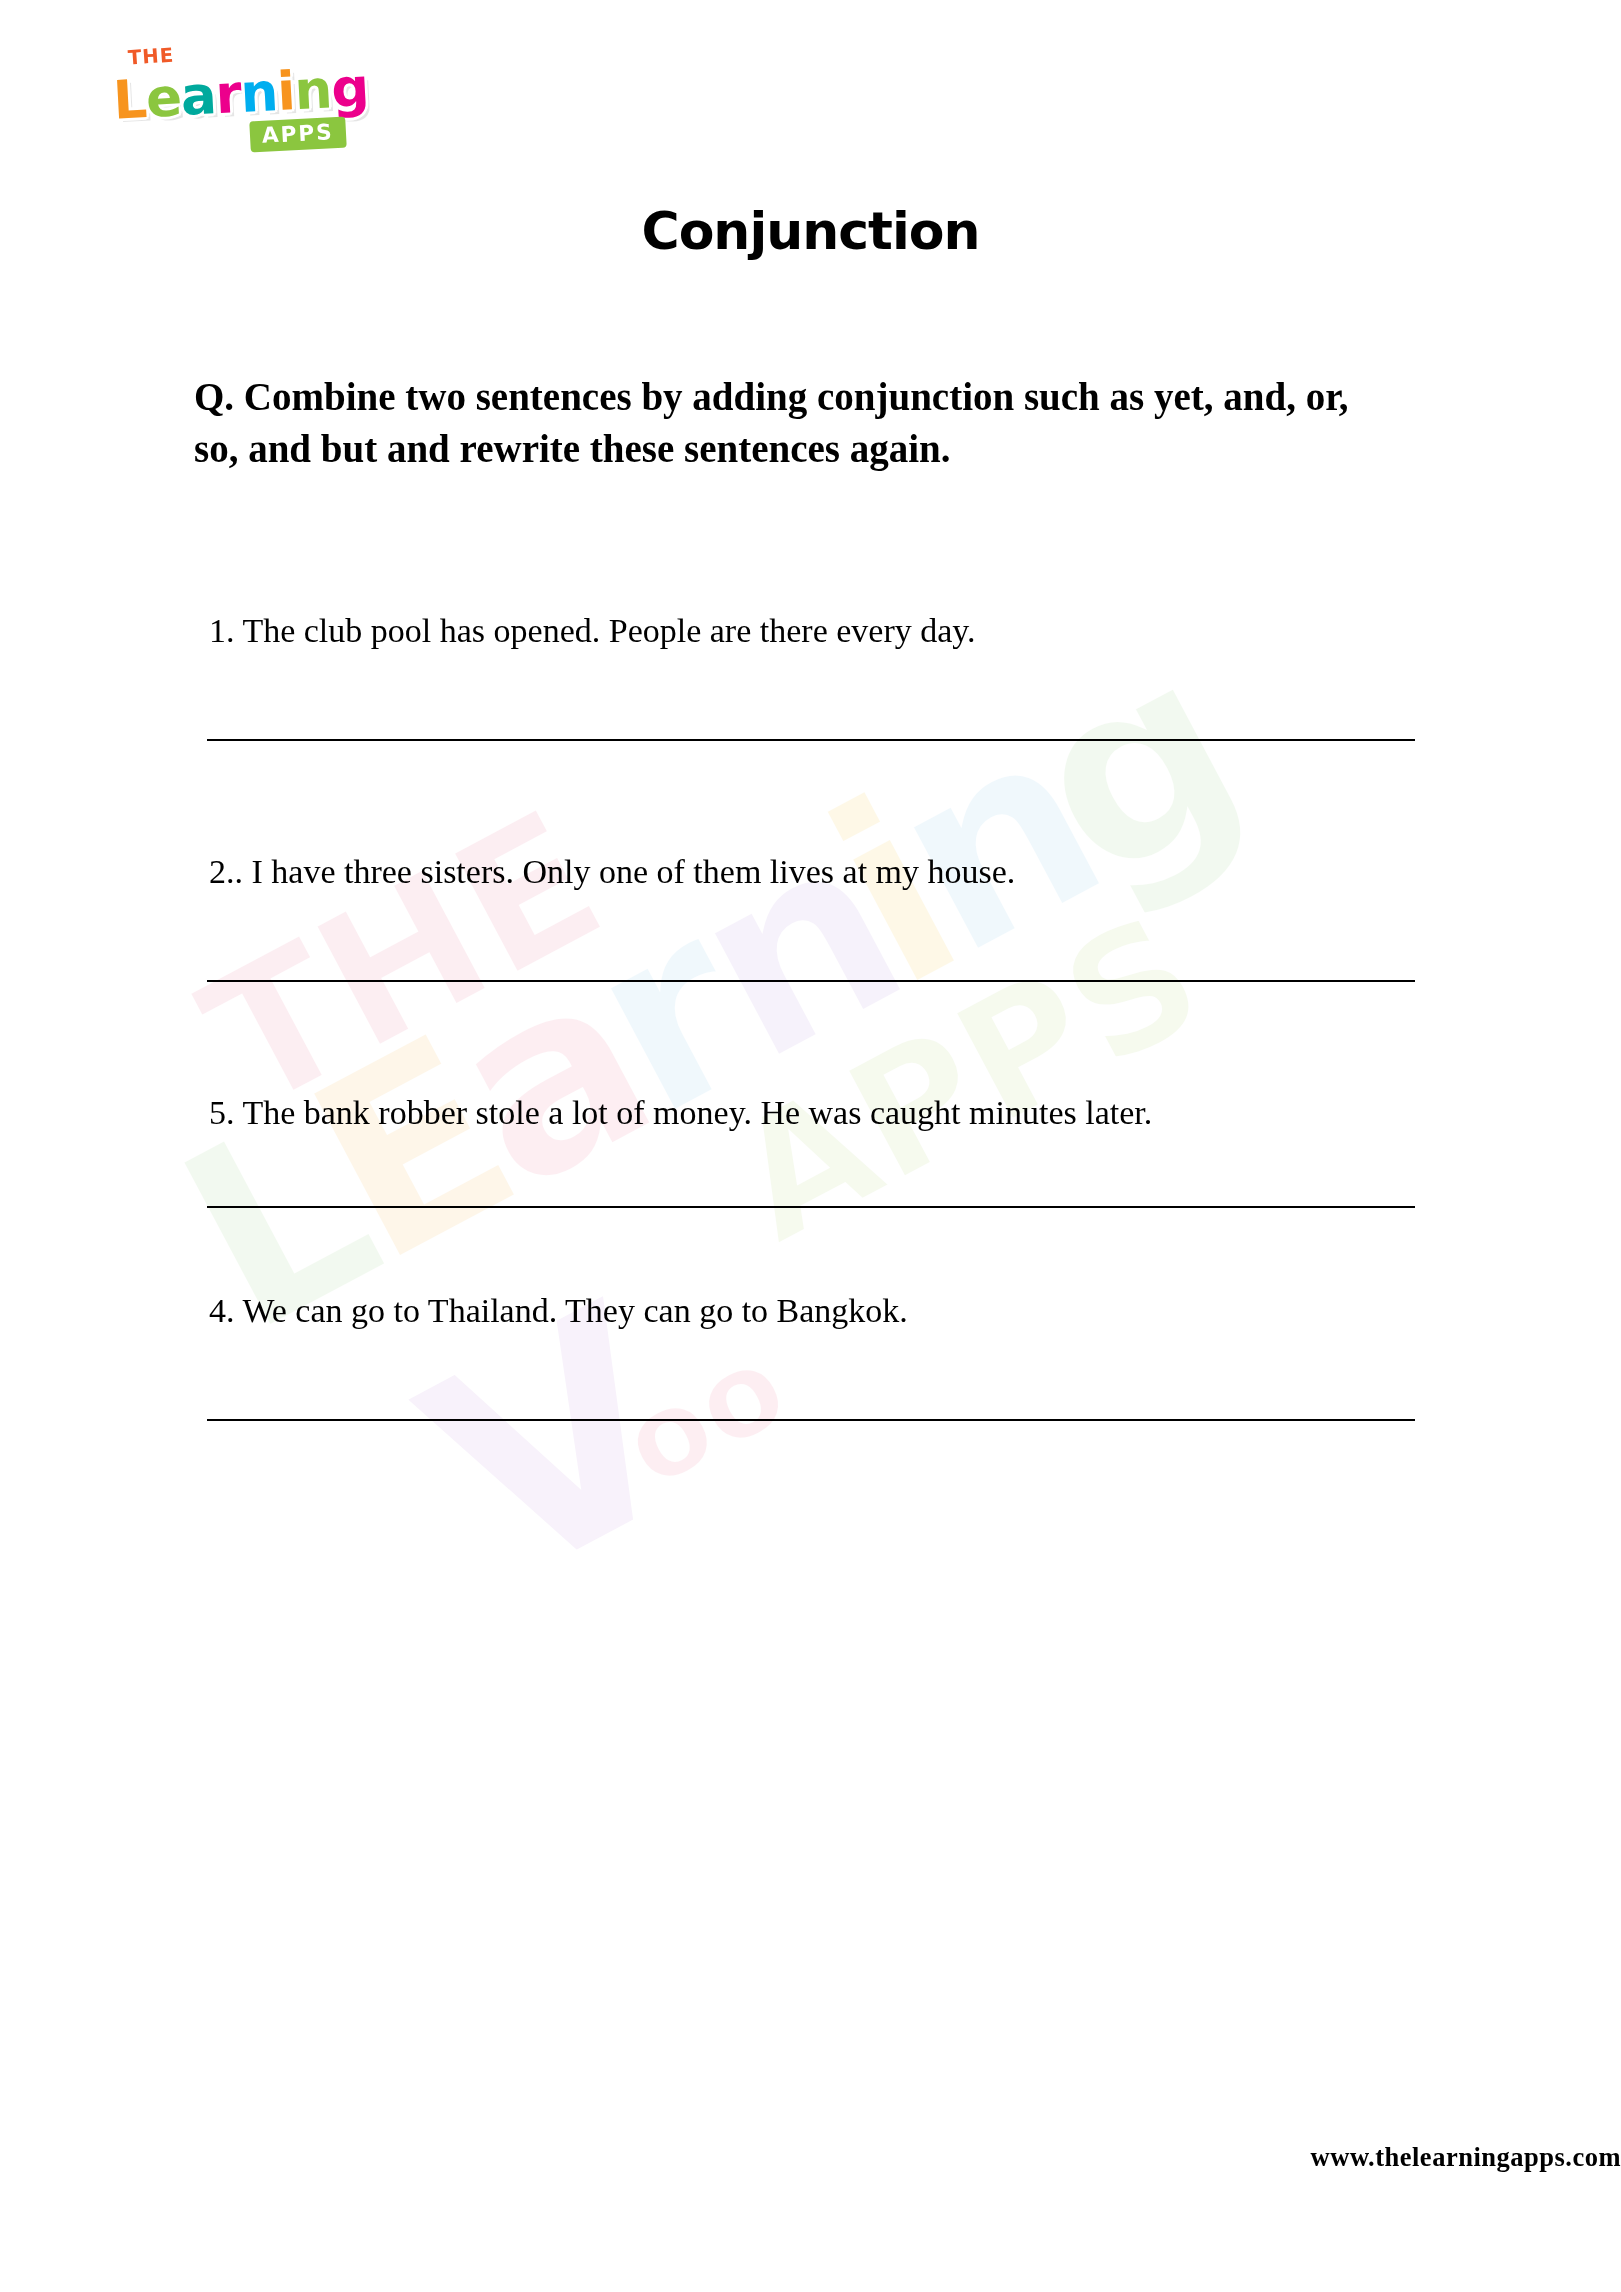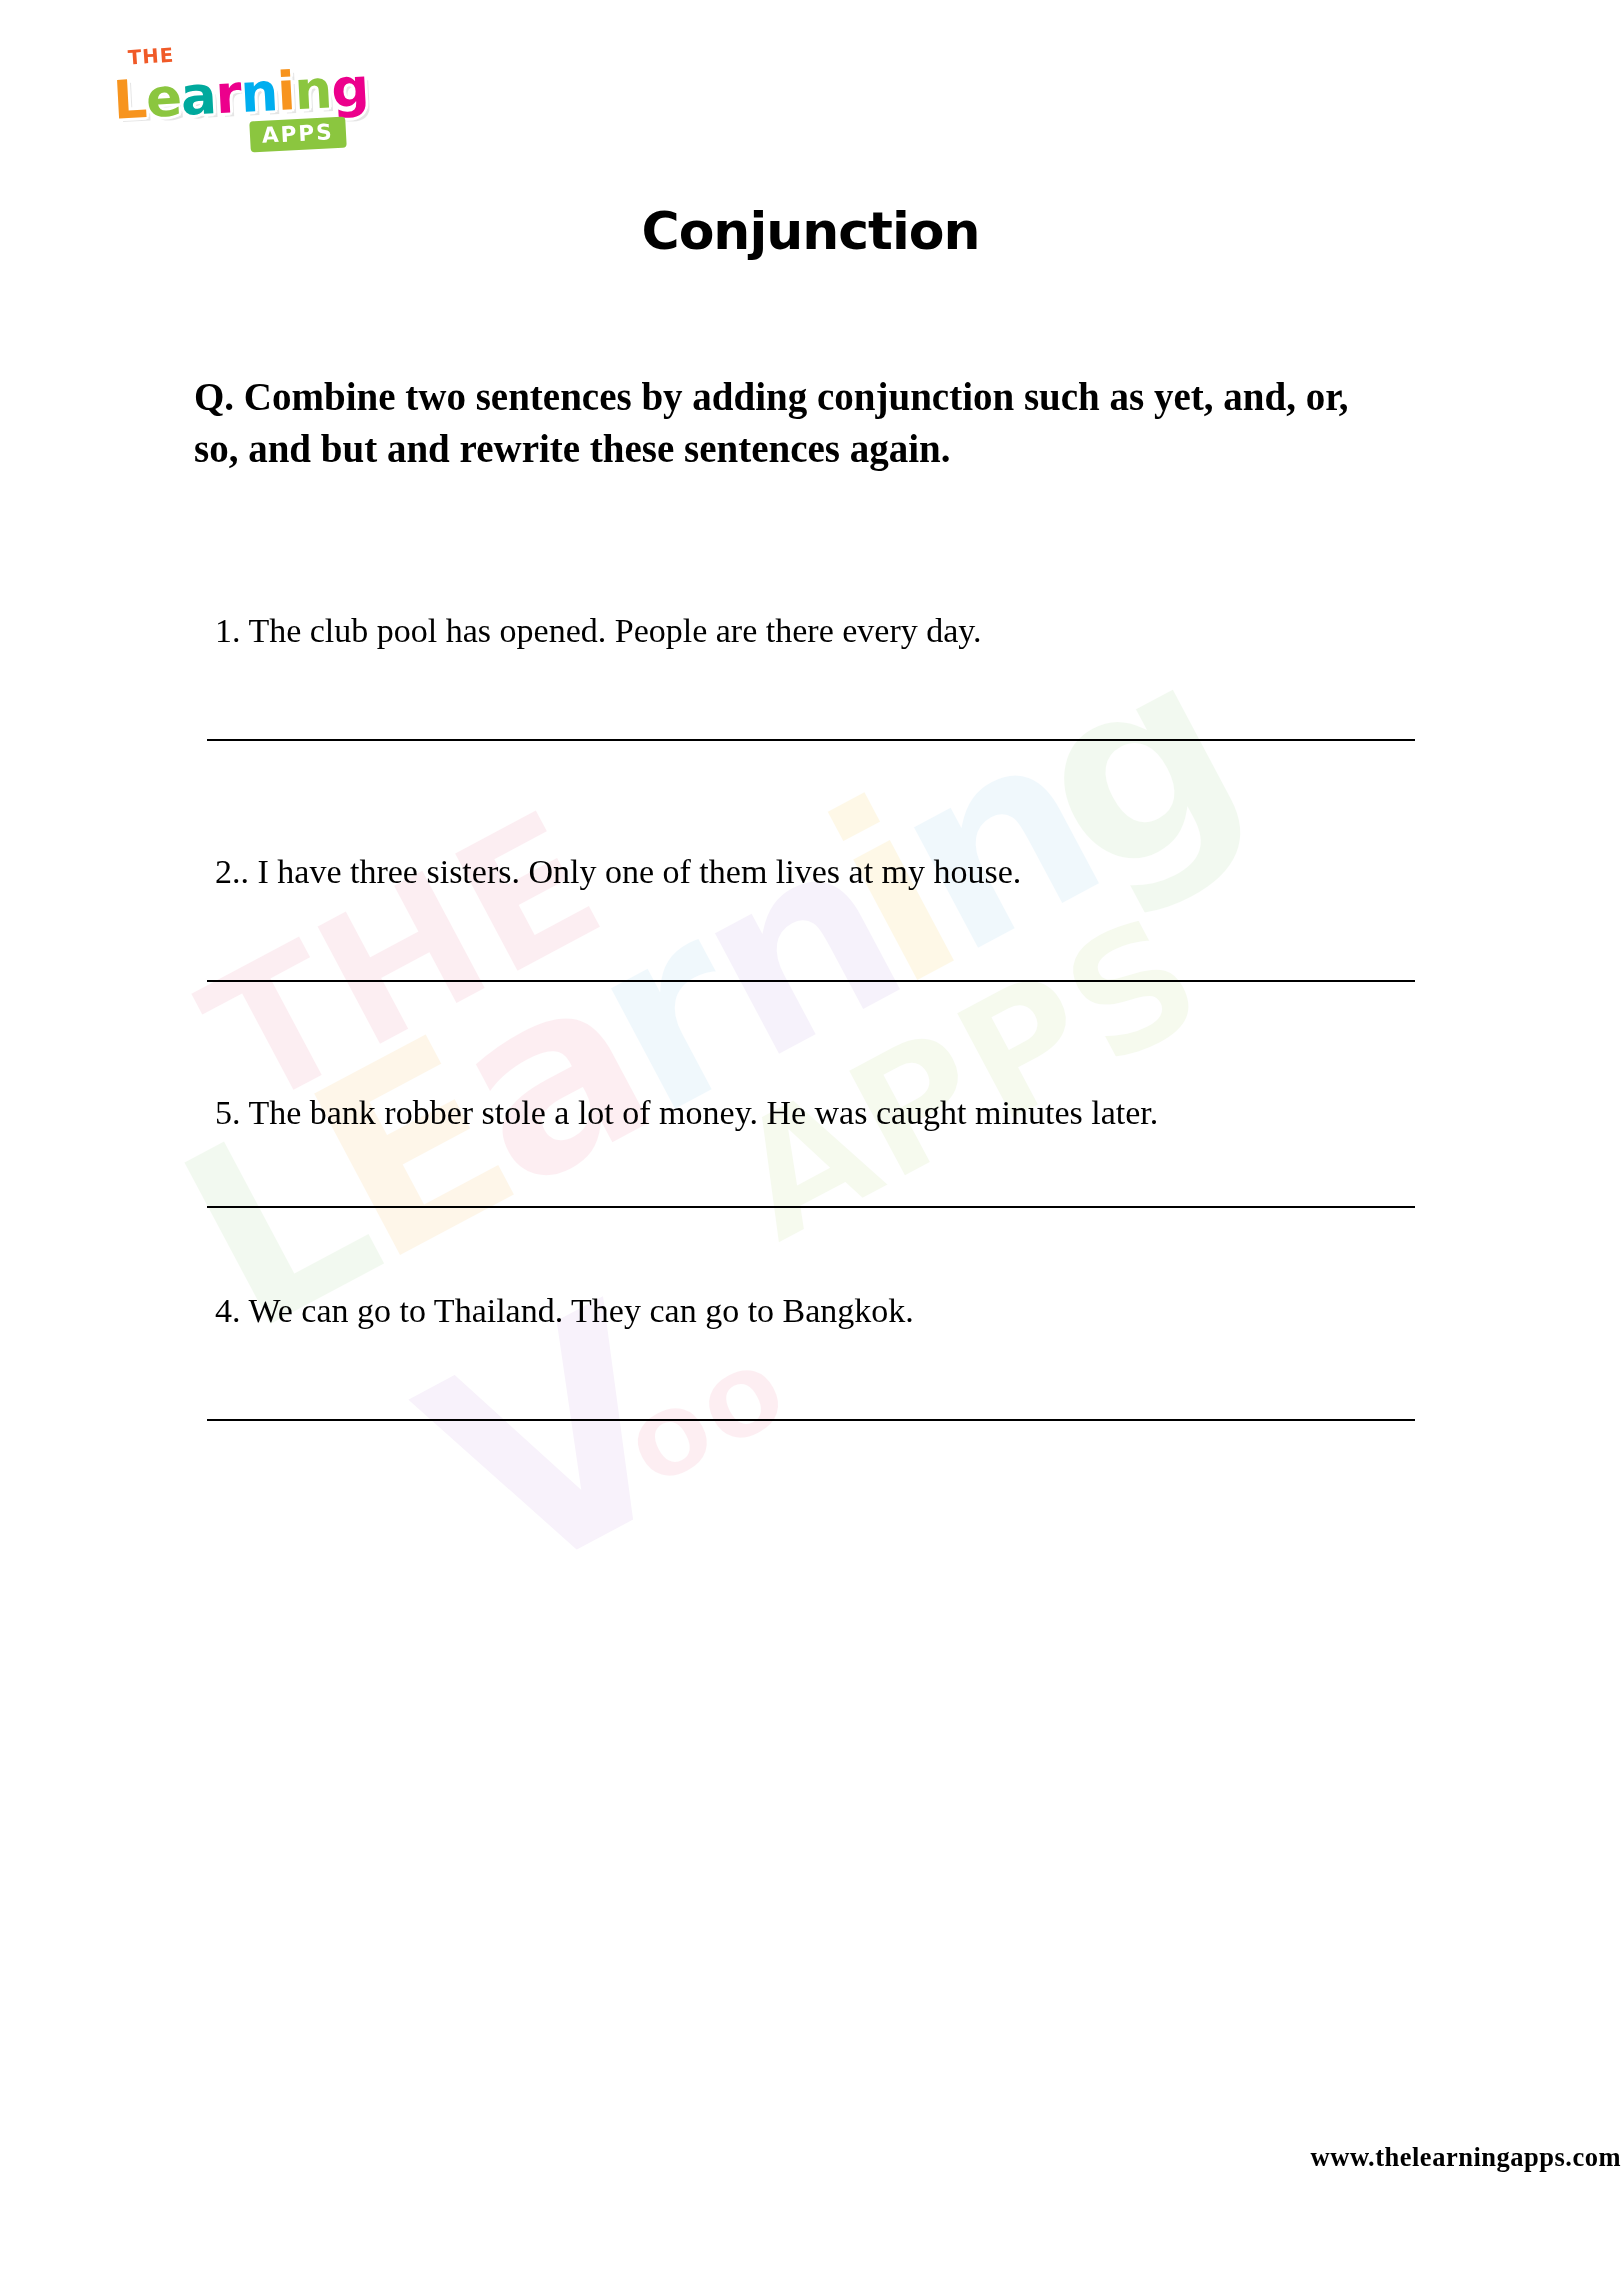--- a/index.html
+++ b/index.html
@@ -130,21 +130,20 @@
     position: relative;
     margin: 0 0 0 0;
   }
   .q-text {
     font-family: "Liberation Serif", serif;
     font-size: 34px;
     line-height: 1.38;
     color: #000000;
     padding-left: 209px;
     padding-right: 104px;
-    margin-left: 6px;
   }
   .q-line {
     margin: 0 auto;
     width: 1208px;
     border-bottom: 2.9px solid #000000;
     height: 0;
   }
   .sp-a { height: 84px; }
   .sp-b { height: 108px; }
 

